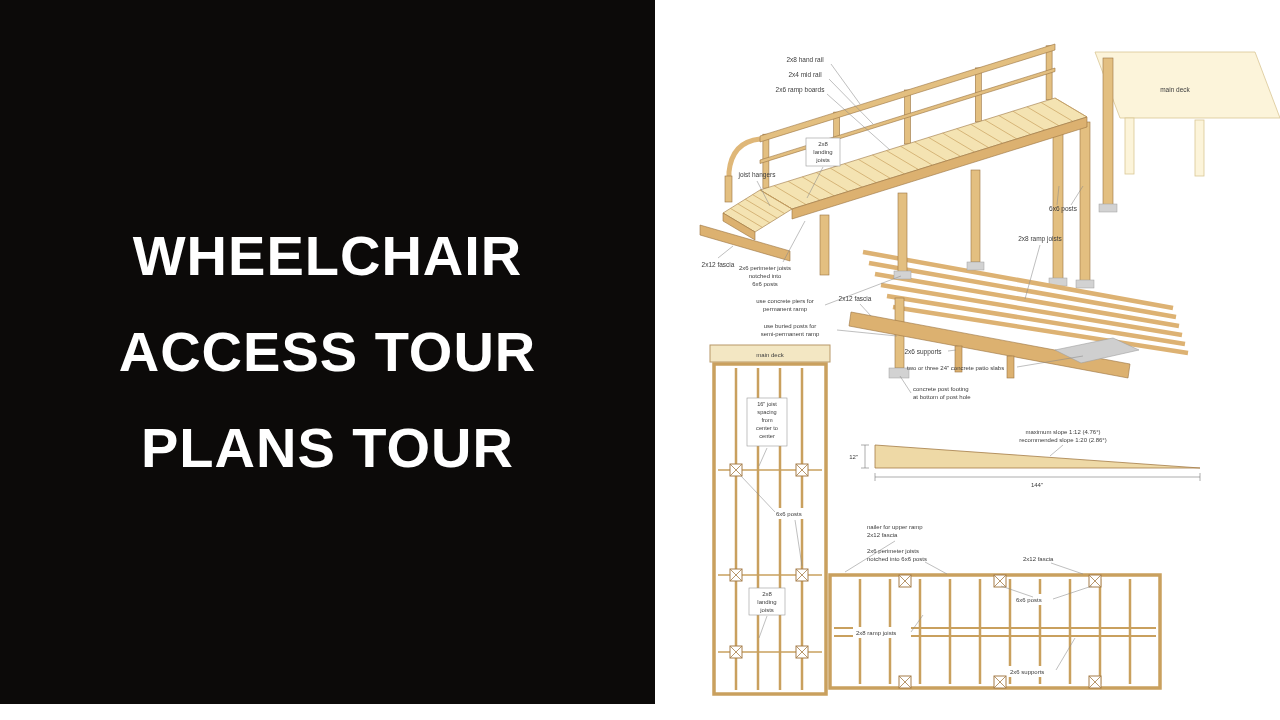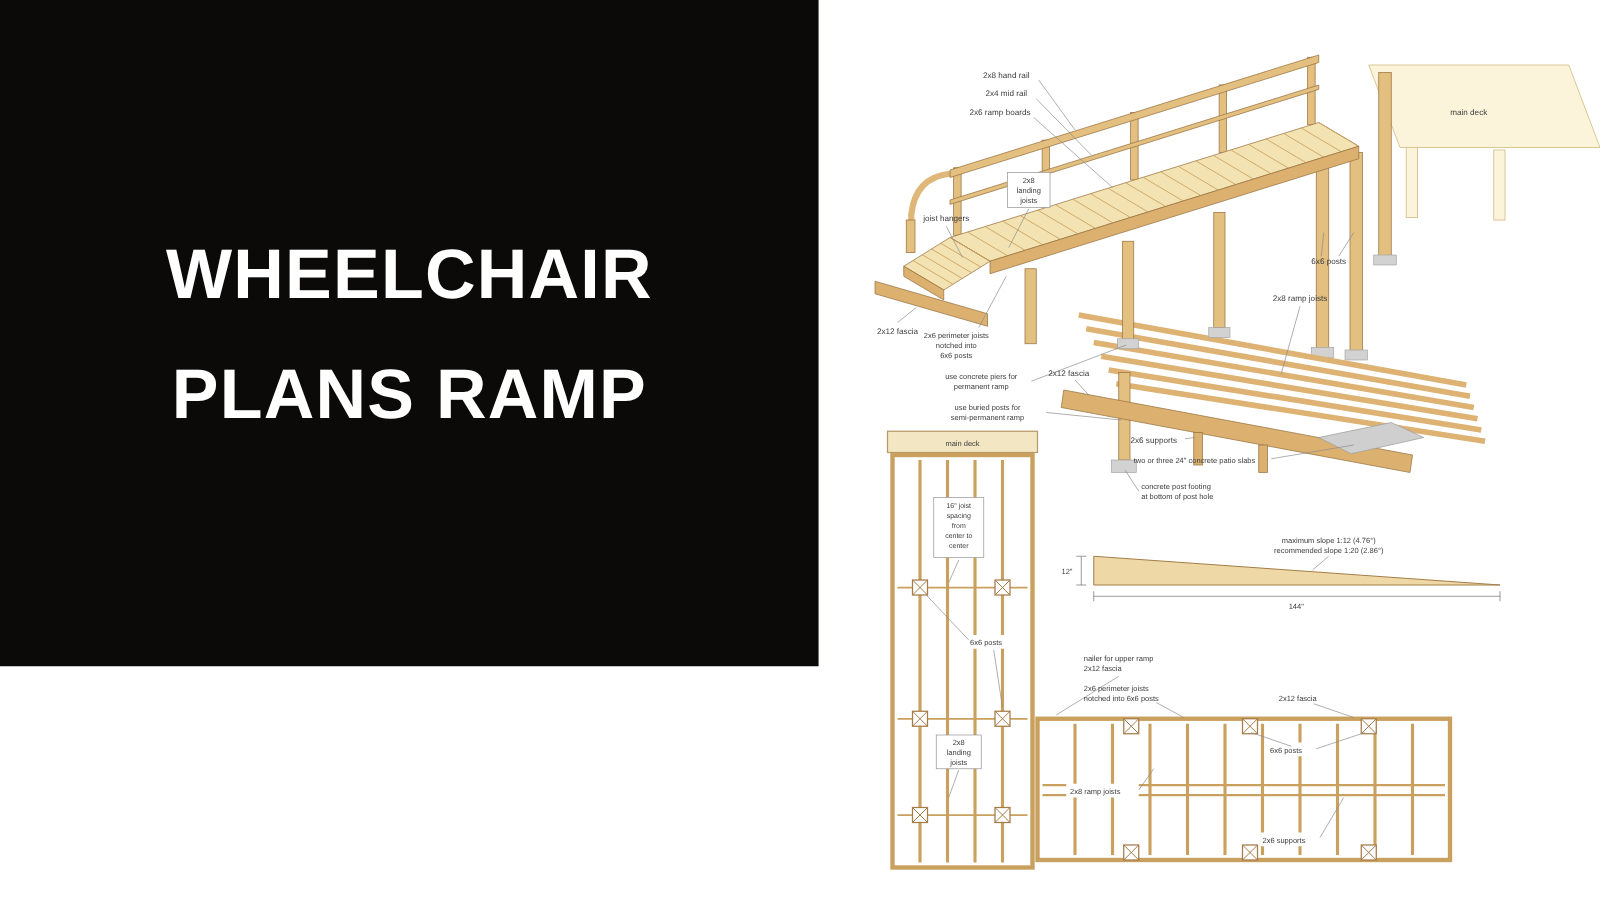--- a/index.html
+++ b/index.html
@@ -1,38 +1,39 @@
 <!DOCTYPE html>
 <html><head>
 <meta charset="utf-8">
 <style>
   html,body{margin:0;padding:0;background:#ffffff;}
   .page{width:1280px;height:720px;display:flex;overflow:hidden;font-family:"Liberation Sans",sans-serif;}
-  .title-panel{width:655px;height:533px;background:#0c0a09;display:flex;flex-direction:column;justify-content:center;align-items:center;}
+  .title-panel{width:655px;height:704px;background:#0c0a09;display:flex;flex-direction:column;justify-content:center;align-items:center;}
   .title-line{font-family:"Liberation Sans",sans-serif;font-weight:bold;font-size:56px;line-height:96px;letter-spacing:1px;color:#ffffff;text-align:center;white-space:nowrap;}
   .diagram-panel{width:625px;height:720px;background:#ffffff;position:relative;}
   .diagram-panel svg{position:absolute;left:0;top:0;}
   .lbl{font-family:"Liberation Sans",sans-serif;font-size:6.5px;fill:#3c3c3c;}
   .s5{font-size:5.6px;}
   .s6{font-size:6px;}
   .mid{text-anchor:middle;}
   .end{text-anchor:end;}
   .ldr{stroke:#8a8a8a;stroke-width:0.55;fill:none;}
   .we{stroke:#9a7442;stroke-width:0.6;}
   .wbox{fill:#ffffff;stroke:#9a9a9a;stroke-width:0.6;}
   .dim{stroke:#777777;stroke-width:0.6;}
 </style>
 </head>
 <body>
 
 <div class="page">
 
   <div class="title-panel">
     <div class="title-line">WHEELCHAIR</div>
-    <div class="title-line">PLANS RAMP</div>
+    <div class="title-line">ACCESS TOUR</div>
+    <div class="title-line">PLANS TOUR</div>
   </div>
 
   <div class="diagram-panel">
     <svg width="625" height="720" viewBox="0 0 625 720">
 
       <g>
 
         <polygon points="440,52 600,52 625,118 465,118" fill="#fcf4da" stroke="#d9c795" stroke-width="0.8"></polygon>
         <rect x="470" y="118" width="9" height="56" fill="#fcf4da" stroke="#d9c795" stroke-width="0.8"></rect>
         <rect x="540" y="120" width="9" height="56" fill="#fcf4da" stroke="#d9c795" stroke-width="0.8"></rect>

